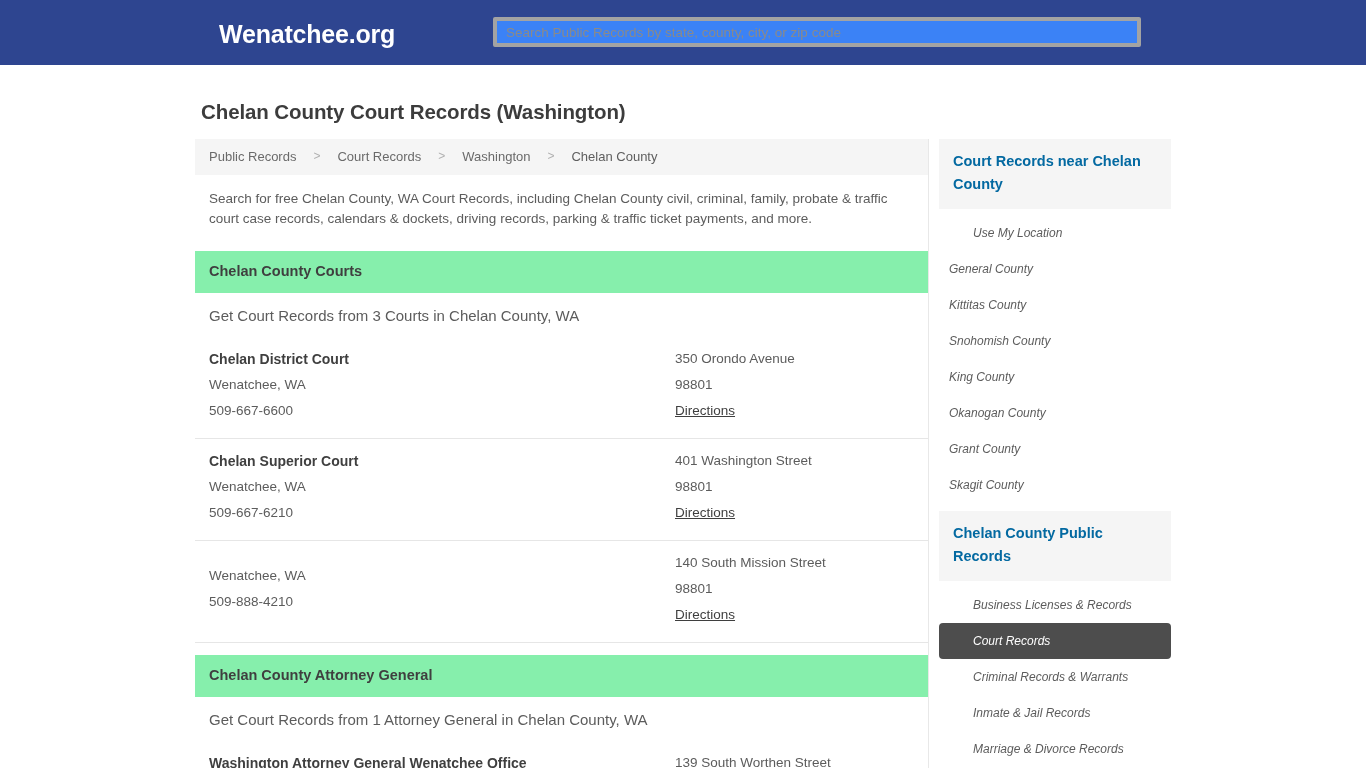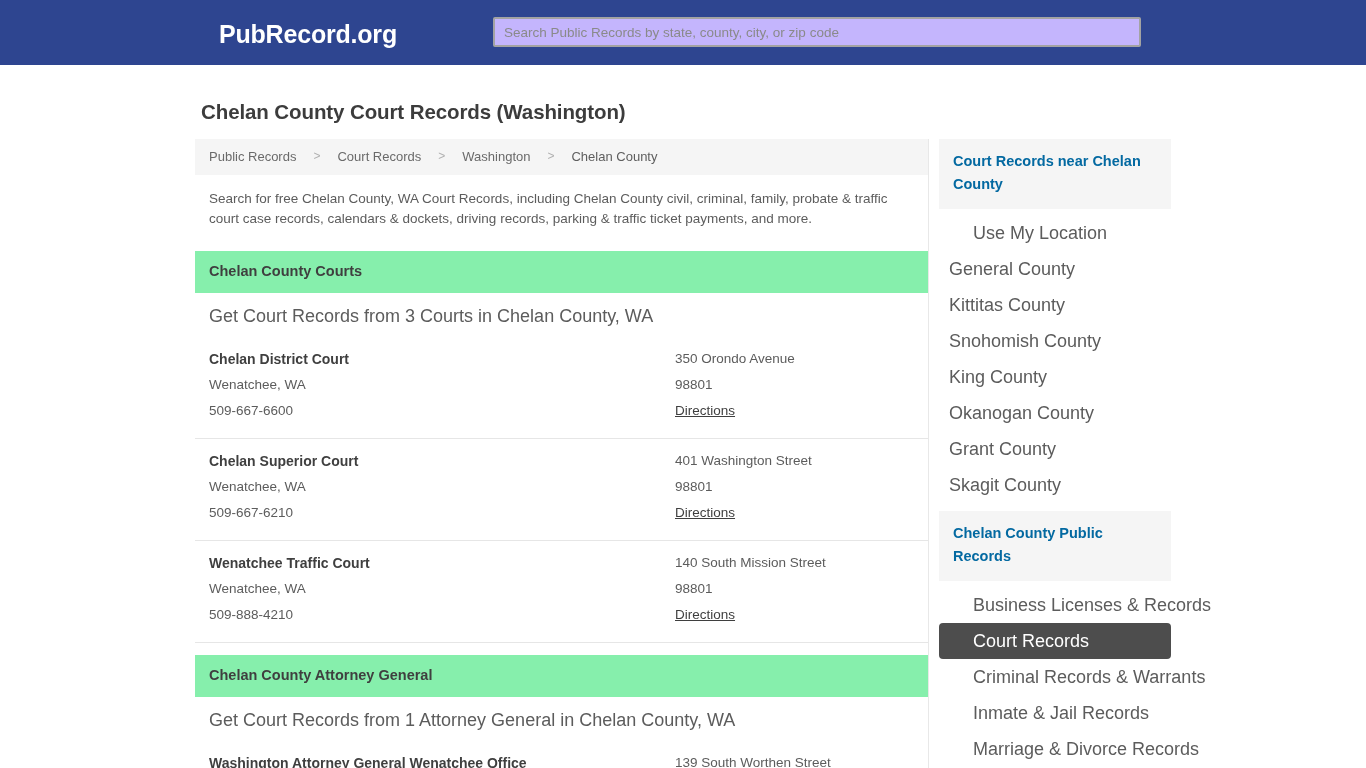--- a/index.html
+++ b/index.html
@@ -34,23 +34,23 @@
   .search-wrap {
     position: absolute;
     left: 493px;
     top: 17px;
     width: 648px;
     height: 30px;
   }
   .search-input {
     width: 100%;
     height: 30px;
-    border: 2px solid #a3a3a3;
+    border: 4px solid #a3a3a3;
     border-radius: 2px;
-    background: #c4b5fd;
+    background: #3b82f6;
     padding: 0 9px;
     font-family: "Liberation Sans", sans-serif;
     font-size: 13.5px;
     color: #333333;
     outline: none;
   }
   .search-input::placeholder { color: #8a8a8a; opacity: 1; }
 
   
   .page {
@@ -119,21 +119,21 @@
     background: #86efac;
     padding: 11px 14px 12px 14px;
     font-size: 14.5px;
     font-weight: bold;
     color: #3f3f3f;
     line-height: 19px;
     margin-top: 12px;
   }
   .section-sub {
     padding: 14px 14px 12px 14px;
-    font-size: 18px;
+    font-size: 15px;
     color: #5c5c5c;
     line-height: 18px;
   }
 
   
   .listing {
     display: flex;
     padding: 9px 14px 14px 14px;
     border-bottom: 1px solid #e6e6e6;
     align-items: center;
@@ -174,39 +174,40 @@
     padding: 11px 14px 13px 14px;
     font-size: 14.5px;
     font-weight: bold;
     color: #0369a1;
     line-height: 23px;
   }
   .panel-list { padding: 6px 0 0 0; }
   .panel-item {
     display: block;
     padding: 9px 10px 9px 10px;
-    font-size: 18px;
+    font-size: 12px;
     color: #5c5c5c;
     line-height: 18px;
     border-radius: 4px;
     cursor: pointer;
     white-space: nowrap;
+    font-style: italic;
   }
   .panel-item.indented { padding-left: 34px; }
   .panel-item.active {
     background: #4d4d4d;
     color: #ffffff;
     padding-left: 34px;
   }
 </style>
 </head>
 <body>
 
 <div class="site-header">
-  <div class="brand">PubRecord.org</div>
+  <div class="brand">Wenatchee.org</div>
   <div class="search-wrap">
     <input class="search-input" type="text" placeholder="Search Public Records by state, county, city, or zip code" style="">
   </div>
 </div>
 
 <div class="page">
   <div class="container">
 
     <h1 class="page-title">Chelan County Court Records (Washington)</h1>
 
@@ -250,21 +251,20 @@
           </div>
           <div class="listing-right">
             <div class="listing-addr">401 Washington Street</div>
             <div class="listing-addr">98801</div>
             <div><span class="directions-link">Directions</span></div>
           </div>
         </div>
 
         <div class="listing">
           <div class="listing-left">
-            <div class="listing-name">Wenatchee Traffic Court</div>
             <div class="listing-line">Wenatchee, WA</div>
             <div class="listing-line">509-888-4210</div>
           </div>
           <div class="listing-right">
             <div class="listing-addr">140 South Mission Street</div>
             <div class="listing-addr">98801</div>
             <div><span class="directions-link">Directions</span></div>
           </div>
         </div>
 

